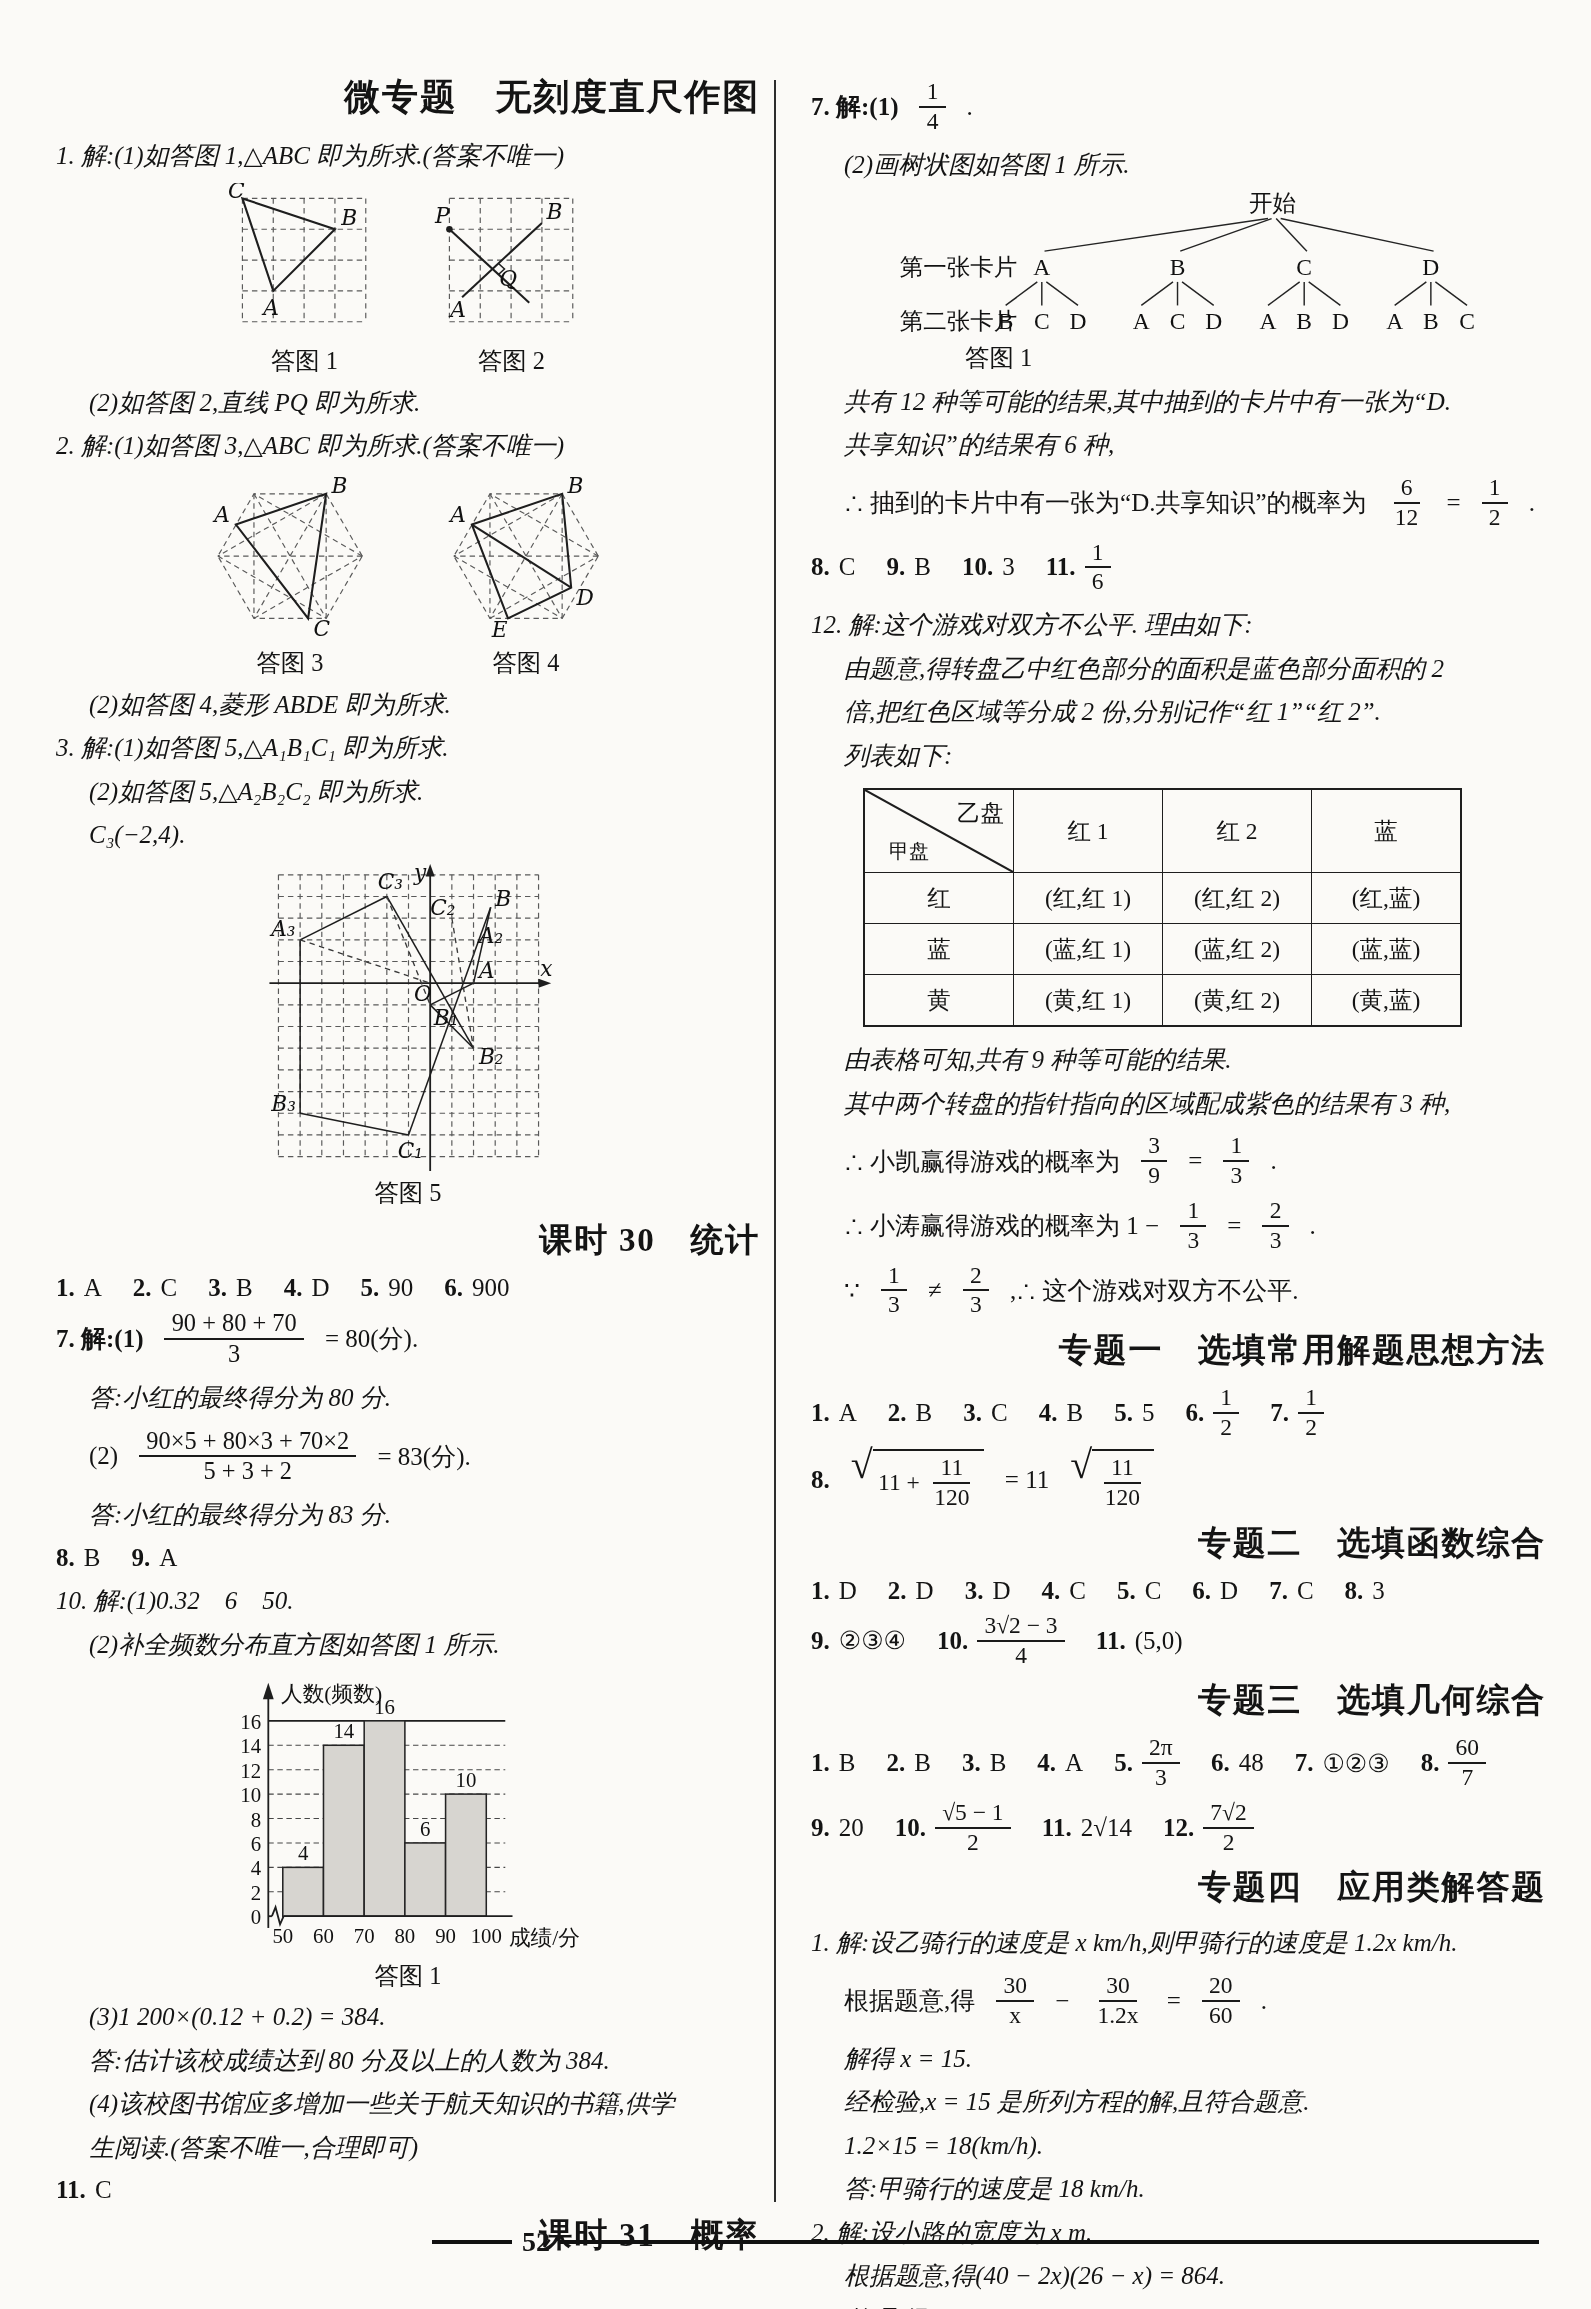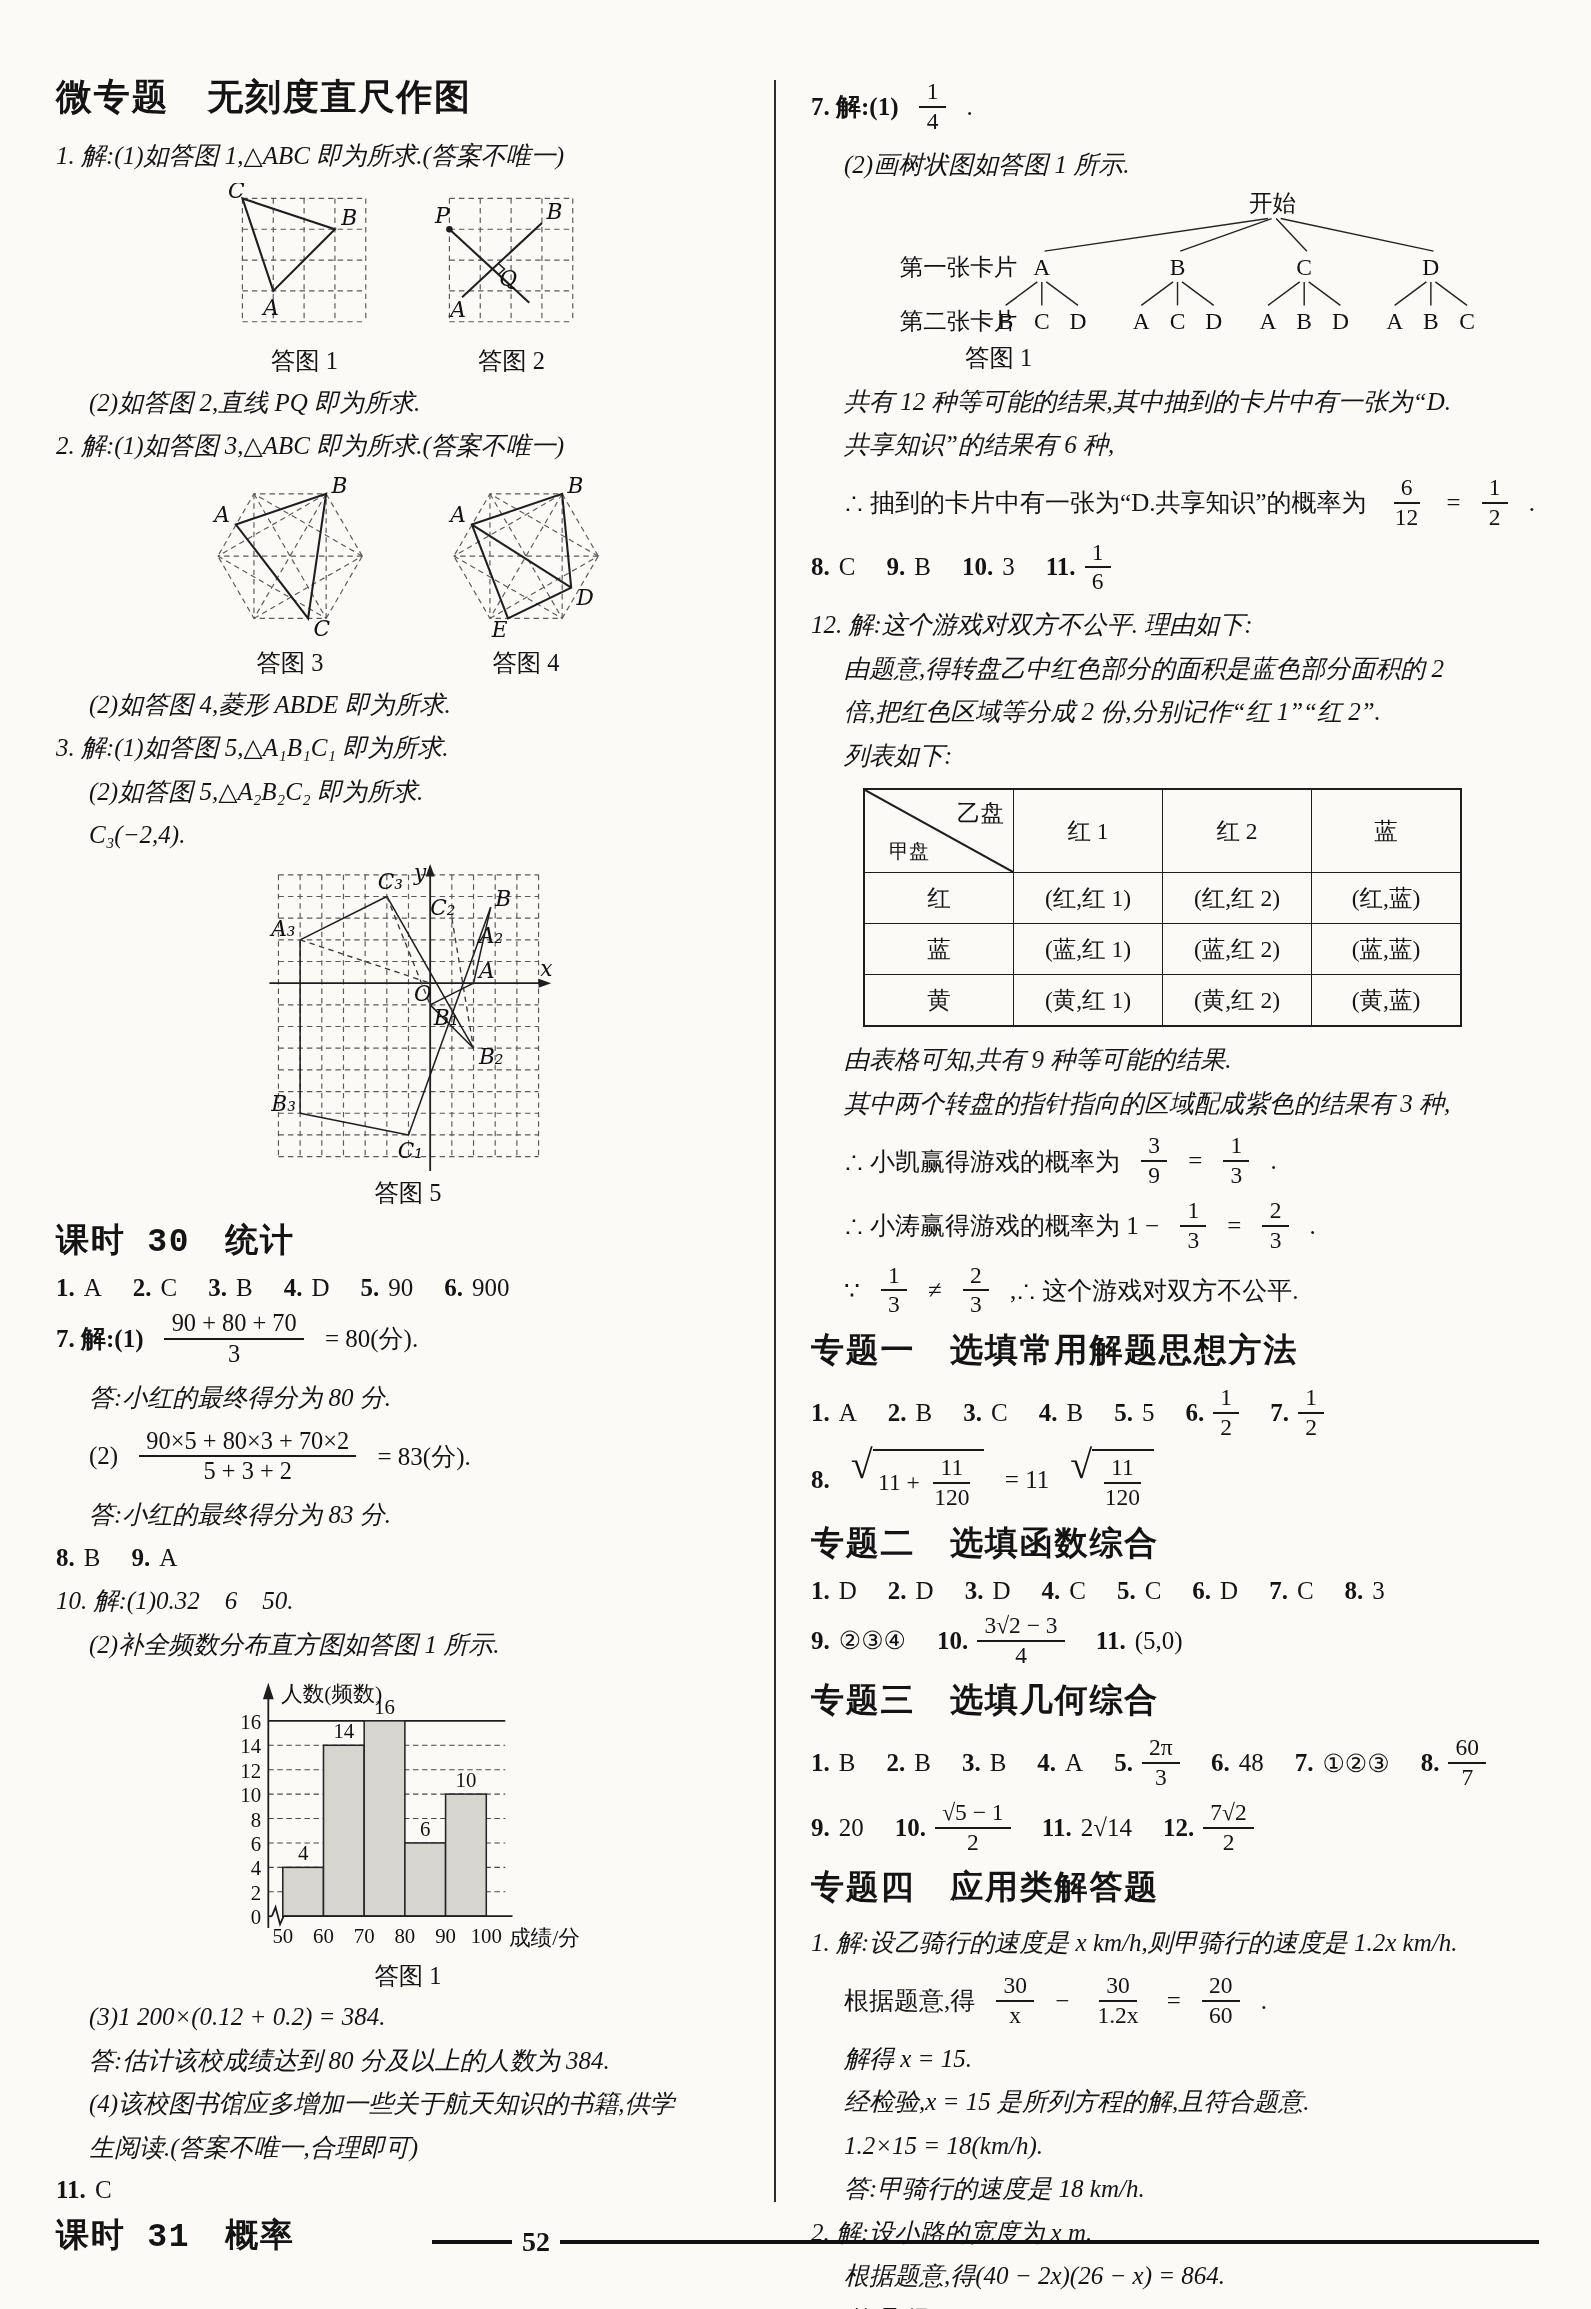--- a/index.html
+++ b/index.html
@@ -3,22 +3,22 @@
 <meta charset="utf-8">
 <style>
   html,body{margin:0;padding:0;background:#e8e6e1;}
   #page{position:relative;width:1591px;height:2309px;background:#fbfaf7;color:#141414;
         font-family:"Liberation Serif","DejaVu Serif",serif;overflow:hidden;}
   .col{position:absolute;top:71px;}
   .col-left{left:56px;width:704px;}
   .col-right{left:811px;width:735px;}
   #divider{position:absolute;left:774px;top:80px;height:2122px;width:1.8px;background:#2d2d2d;}
 
-  .sec-title{font-family:Liberation Mono, monospace;font-weight:bold;
-             text-align:left;font-size:33px;margin:9px 0 11px 0;letter-spacing:1.8px;}
+  .sec-title{font-family:Liberation Serif, serif;font-weight:bold;
+             text-align:right;font-size:33px;margin:9px 0 11px 0;letter-spacing:1.8px;}
   .sec-title.big{font-size:36px;margin:1.8px 0 12.7px 0;}
 
   .vline{font-size:25px;line-height:1.74;white-space:nowrap;font-style:italic;}
   .ind1{padding-left:33px;}
   .mline{display:flex;align-items:center;gap:21px;font-size:25px;margin:7.2px 0;white-space:nowrap;text-align:center;}
   .bnum{font-weight:bold;}
 
   .ansrow{display:flex;align-items:center;gap:31px;font-size:25px;margin:7.2px 0;white-space:nowrap;}
   .ansrow .ai{display:inline-flex;align-items:center;gap:9px;}
 

